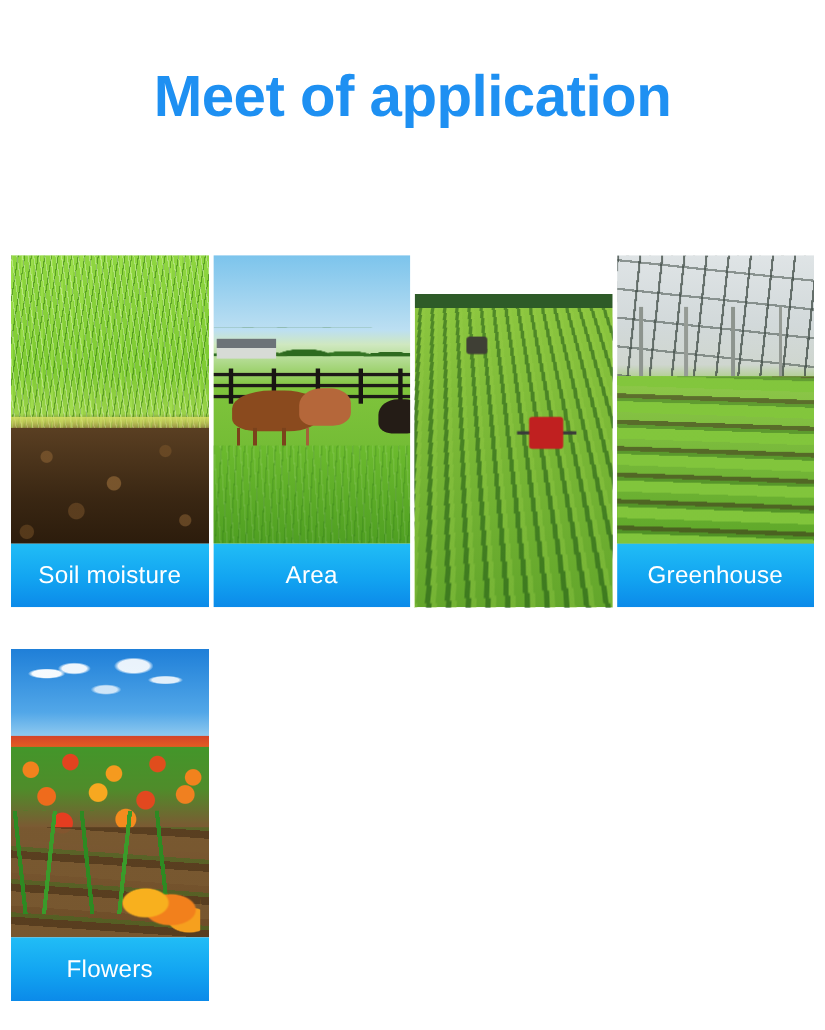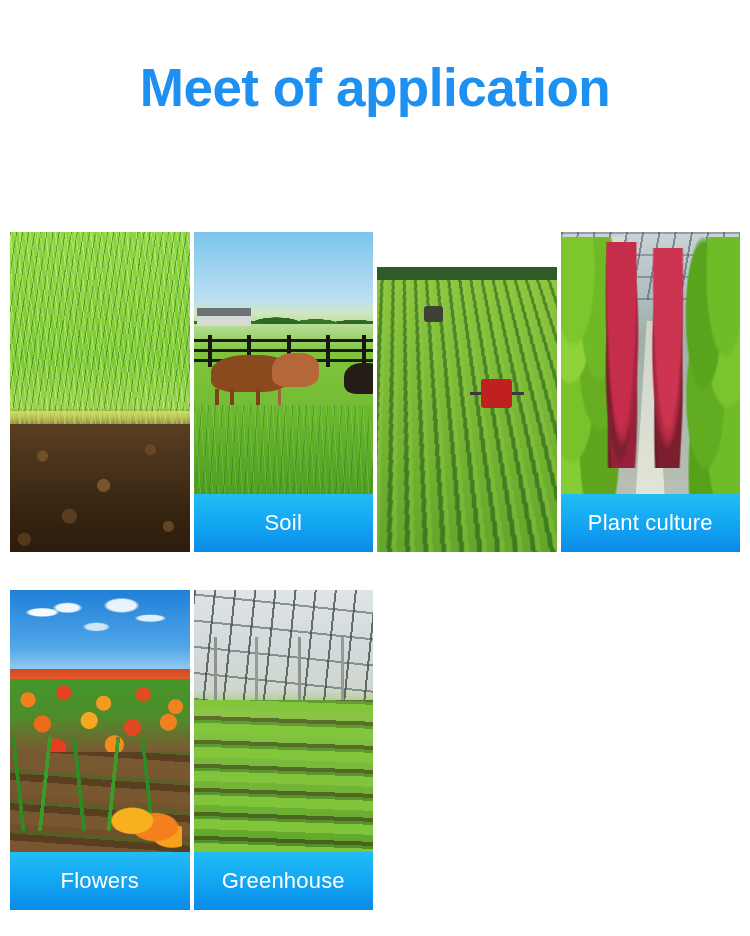--- a/index.html
+++ b/index.html
@@ -413,20 +413,21 @@
 </div>
 
 <div class="grid">
 
   <div class="cell">
     <div class="thumb img-soil">
       <div class="blades"></div>
       <div class="rootline"></div>
       <div class="soil"></div>
     </div>
+    <div class="cell-label">Soil moisture</div>
   </div>
 
   <div class="cell">
     <div class="thumb img-lawn">
       <div class="treeline"></div>
       <div class="barn"></div>
       <div class="fence">
         <i></i>
           <i></i>
           <i></i>
@@ -435,60 +436,49 @@
           <b style="left:52%"></b>
           <b style="left:74%"></b>
           <b style="left:94%"></b>
       </div>
       <div class="horse h1"></div>
       <div class="horse h2"></div>
       <div class="horse h3"></div>
       <div class="legs"></div>
       <div class="grassfg"></div>
     </div>
-    <div class="cell-label">Soil</div>
+    <div class="cell-label">Area</div>
   </div>
 
 
 
   <div class="cell">
     <div class="thumb img-agri">
       <div class="rows"></div>
       <div class="t1b"></div>
       <div class="tractor t1"></div>
       <div class="tractor t2"></div>
     </div>
   </div>
 
+
   <div class="cell">
-    <div class="thumb img-plant">
-      <div class="roofbars"></div>
-      <div class="path"></div>
-      <div class="towerL"></div>
-      <div class="towerR"></div>
-      <div class="redL"></div>
-      <div class="redR"></div>
+    <div class="thumb img-green">
+      <div class="frame"></div>
+      <div class="posts"></div>
+      <div class="beds"></div>
     </div>
-    <div class="cell-label">Plant culture</div>
+    <div class="cell-label">Greenhouse</div>
   </div>
 
   <div class="cell">
     <div class="thumb img-flowers">
       <div class="clouds"></div>
       <div class="farband"></div>
       <div class="field"></div>
       <div class="soilrows"></div>
       <div class="leaves"></div>
       <div class="bigtulip"></div>
     </div>
     <div class="cell-label">Flowers</div>
   </div>
 
-  <div class="cell">
-    <div class="thumb img-green">
-      <div class="frame"></div>
-      <div class="posts"></div>
-      <div class="beds"></div>
-    </div>
-    <div class="cell-label">Greenhouse</div>
-  </div>
-
 </div>
 
 </body></html>

